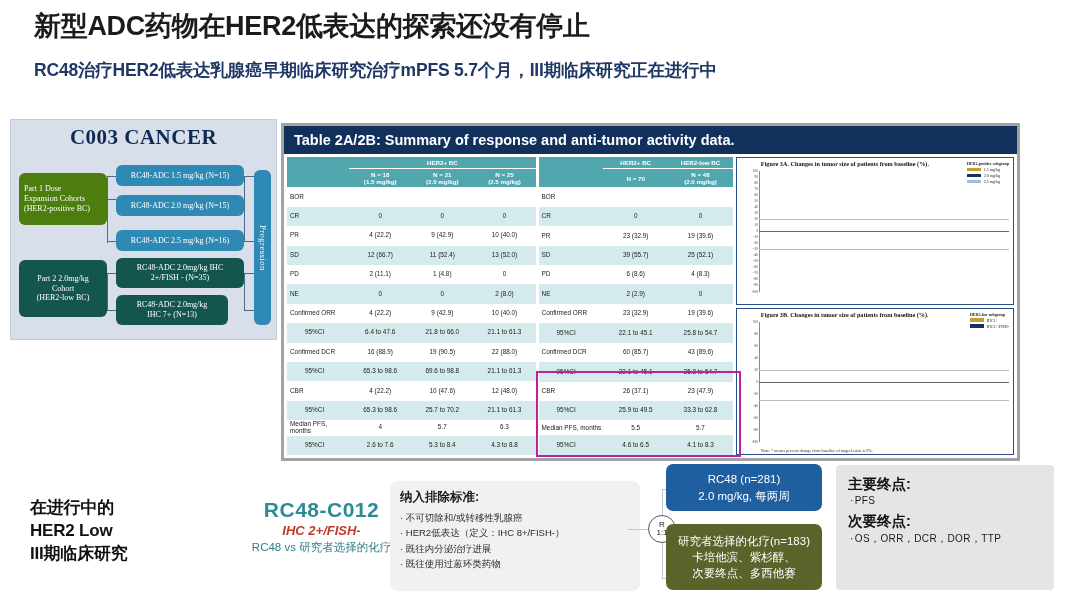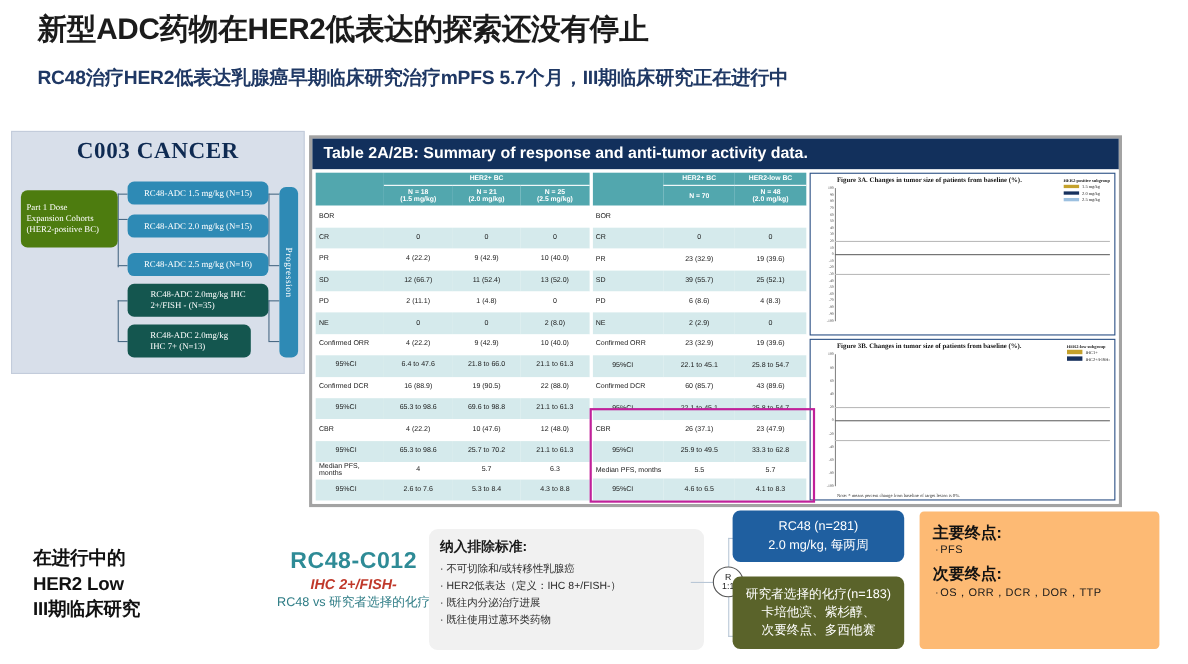--- a/index.html
+++ b/index.html
@@ -37,20 +37,21 @@
     font-size: 21px; font-weight: bold; color: #0e2a52;
     letter-spacing: 0.5px;
   }
   .flowbox {
     position: absolute;
     border-radius: 6px;
     color: #ffffff;
     font-family: "Liberation Serif", "DejaVu Serif", serif;
     font-size: 8px; line-height: 1.22;
     display: flex; align-items: center; justify-content: center;
+    text-align: center;
     padding: 1px 3px;
   }
   .fb-blue { background: #4d7c0f; }
   .fb-green { background: #14564f; }
   .fb-teal { background: #2e8ab5; }
 
   #box-part1 { left: 8px; top: 53px; width: 88px; height: 52px; text-align: left; justify-content: flex-start; padding-left: 5px; }
   #box-arm1  { left: 105px; top: 45px; width: 128px; height: 21px; }
   #box-arm2  { left: 105px; top: 75px; width: 128px; height: 21px; }
   #box-arm3  { left: 105px; top: 110px; width: 128px; height: 21px; }
@@ -202,21 +203,21 @@
     background: #1f5fa0; font-size: 11.5px;
   }
   #arm-chemo {
     left: 666px; top: 524px; width: 156px; height: 66px;
     background: #5a632a; font-size: 11.5px;
   }
 
   #endpoints-card {
     position: absolute; left: 836px; top: 465px;
     width: 218px; height: 125px;
-    background: #fdba74; border-radius: 4px;
+    background: #e5e5e5; border-radius: 4px;
     padding: 10px 12px;
   }
   .ep-title { font-size: 14.5px; font-weight: bold; color: #121212; }
   .ep-item { font-size: 10px; color: #1a1a1a; margin: 1px 0 6px 2px; letter-spacing: 0.4px; }
   .ep-item::before { content: "·"; margin-right: 1px; }
 </style>
 </head>
 <body>
 
 <div id="slide-title">新型ADC药物在HER2低表达的探索还没有停止</div>
@@ -243,20 +244,27 @@
     <span>
       <span>Part 1 Dose</span><br>
       <span>Expansion Cohorts</span><br>
       <span>(HER2-positive BC)</span>
     </span>
   </div>
   <div class="flowbox fb-teal" id="box-arm1">RC48-ADC 1.5 mg/kg (N=15)</div>
   <div class="flowbox fb-teal" id="box-arm2">RC48-ADC 2.0 mg/kg (N=15)</div>
   <div class="flowbox fb-teal" id="box-arm3">RC48-ADC 2.5 mg/kg (N=16)</div>
 
+  <div class="flowbox fb-green" id="box-part2">
+    <span>
+      <span>Part 2  2.0mg/kg</span><br>
+      <span>Cohort</span><br>
+      <span>(HER2-low BC)</span>
+    </span>
+  </div>
   <div class="flowbox fb-green" id="box-arm4">
     <span>
       <span>RC48-ADC 2.0mg/kg  IHC</span><br>
       <span>2+/FISH - (N=35)</span>
     </span>
   </div>
   <div class="flowbox fb-green" id="box-arm5">
     <span>
       <span>RC48-ADC 2.0mg/kg</span><br>
       <span>IHC 7+ (N=13)</span>

